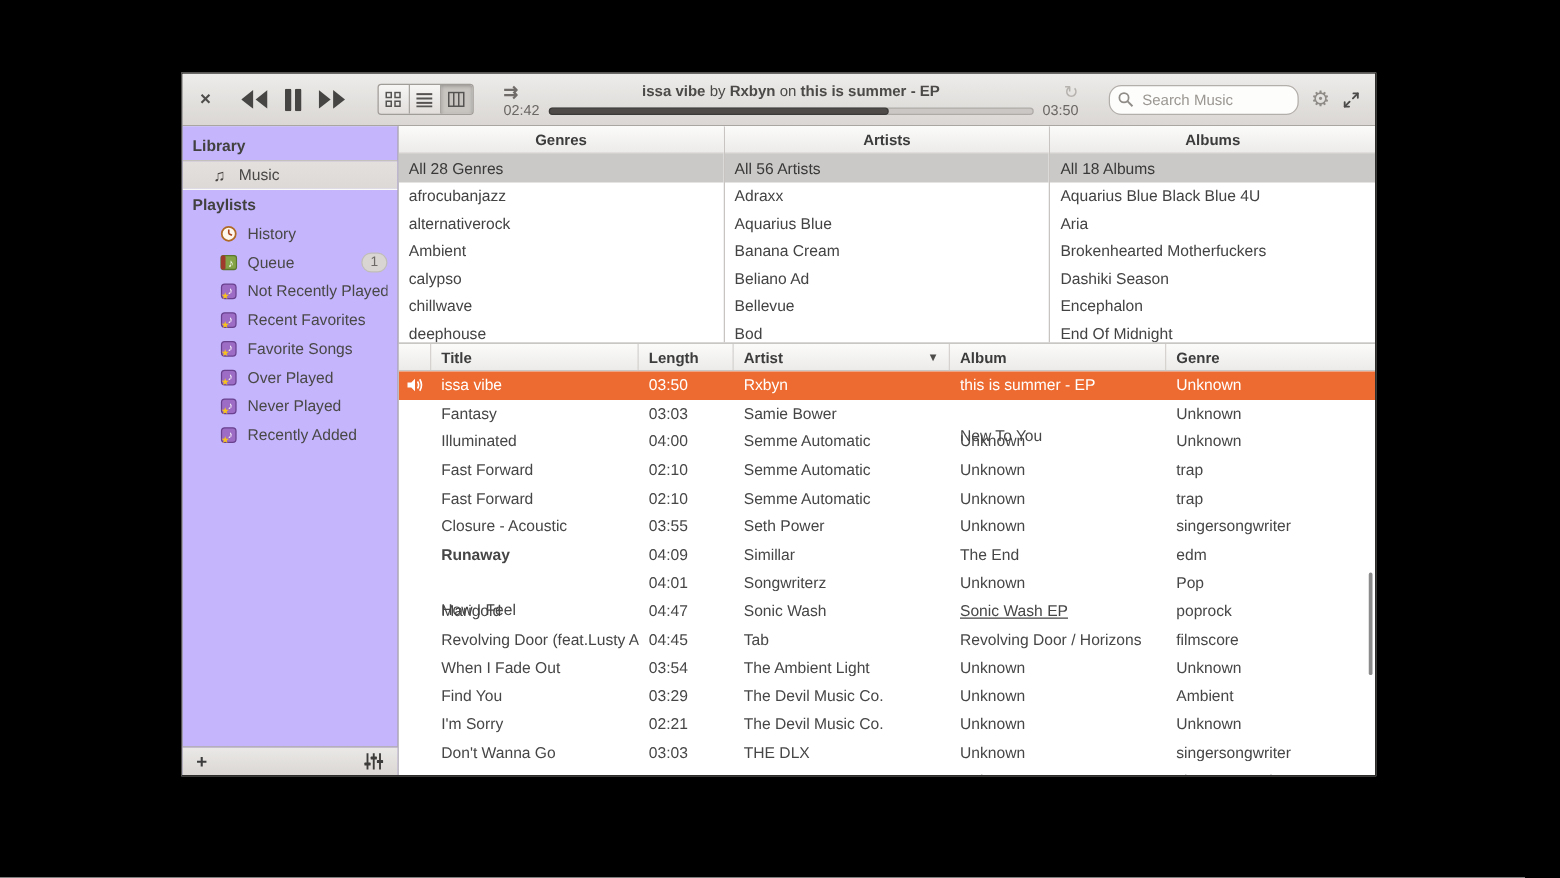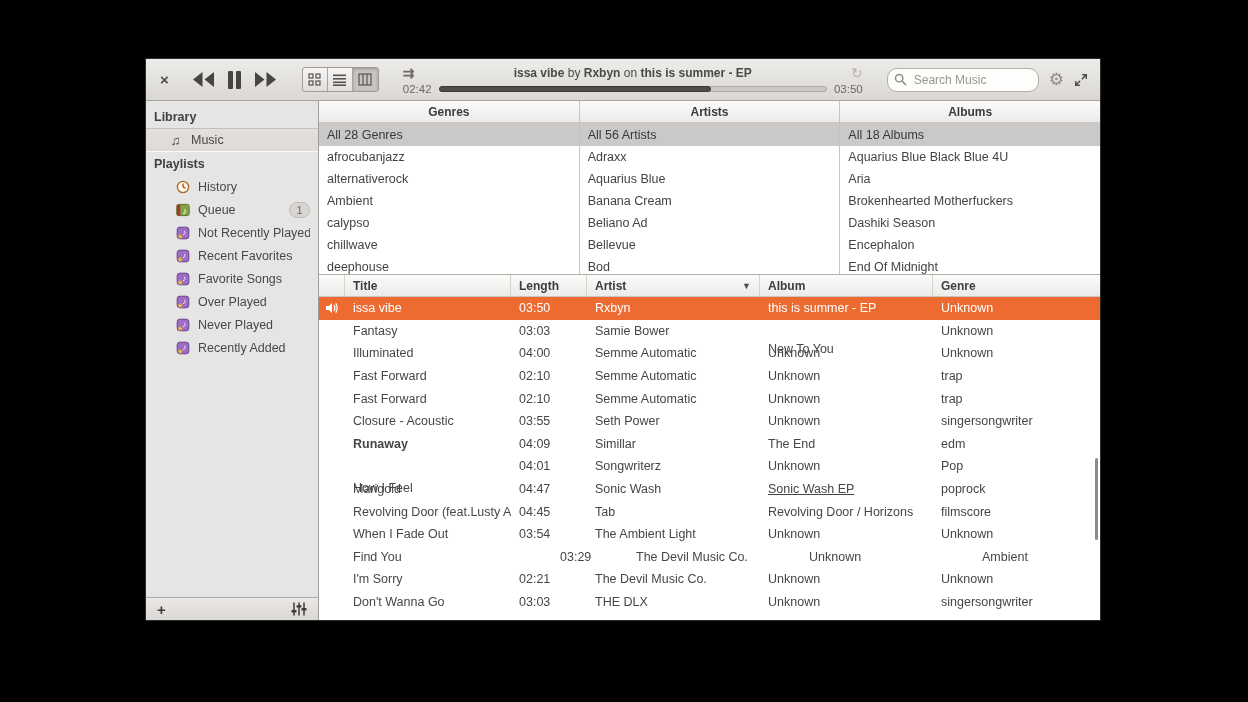--- a/index.html
+++ b/index.html
@@ -43,21 +43,21 @@
     width:138px;height:22px;background:#fdfdfc;border:1px solid #b2aeaa;border-radius:10px;
     display:flex;align-items:center;padding:0 6px;gap:5px;box-sizing:content-box;
   }
   .search-box input{border:none;outline:none;background:transparent;font-size:12px;color:#444;width:100%;font-family:inherit;}
   .search-box input::placeholder{color:#9b9792;}
   .gear-btn{font-size:17px;color:#8f8c88;line-height:1;}
   .fullscreen-btn{display:flex;align-items:center;}
   
   .content{flex:1;display:flex;min-height:0;}
   .sidebar{
-    flex:0 0 173px;width:173px;background:#e5e5e5;border-right:1px solid #a19d99;
+    flex:0 0 173px;width:173px;background:#c4b5fd;border-right:1px solid #a19d99;
     display:flex;flex-direction:column;box-sizing:border-box;font-size:12.5px;color:#4a4847;
   }
   .sb-scroll{flex:1;overflow:hidden;padding-top:4px;}
   .sb-header{font-weight:bold;color:#434140;padding:5px 8px 4px;}
   .sb-item{display:flex;align-items:center;gap:8px;height:23px;padding:0 8px 0 29px;box-sizing:border-box;}
   .sb-item.selected{
     background:linear-gradient(#e3e0dd,#dcd9d6);
     border-top:1px solid #c4c1bd;border-bottom:1px solid #fafaf9;height:24px;padding-left:22px;
   }
   .sb-icon{width:15px;display:flex;justify-content:center;align-items:center;flex:0 0 15px;}
@@ -443,21 +443,21 @@
               <div class="t-cell icon-cell" style="width:26px;flex:0 0 26px;"></div>
               <div class="t-cell" style="width:166px;flex:0 0 166px;">When I Fade Out</div>
               <div class="t-cell" style="width:76px;flex:0 0 76px;">03:54</div>
               <div class="t-cell" style="width:173px;flex:0 0 173px;">The Ambient Light</div>
               <div class="t-cell" style="width:173px;flex:0 0 173px;">Unknown</div>
               <div class="t-cell" style="flex:1;">Unknown</div>
             </div>
             <div class="t-row">
               <div class="t-cell icon-cell" style="width:26px;flex:0 0 26px;"></div>
               <div class="t-cell" style="width:166px;flex:0 0 166px;">Find You</div>
-              <div class="t-cell" style="width:76px;flex:0 0 76px;margin-left:41px;">03:29</div>
+              <div class="t-cell" style="width:76px;flex:0 0 76px;">03:29</div>
               <div class="t-cell" style="width:173px;flex:0 0 173px;">The Devil Music Co.</div>
               <div class="t-cell" style="width:173px;flex:0 0 173px;">Unknown</div>
               <div class="t-cell" style="flex:1;">Ambient</div>
             </div>
             <div class="t-row">
               <div class="t-cell icon-cell" style="width:26px;flex:0 0 26px;"></div>
               <div class="t-cell" style="width:166px;flex:0 0 166px;">I'm Sorry</div>
               <div class="t-cell" style="width:76px;flex:0 0 76px;">02:21</div>
               <div class="t-cell" style="width:173px;flex:0 0 173px;">The Devil Music Co.</div>
               <div class="t-cell" style="width:173px;flex:0 0 173px;">Unknown</div>

